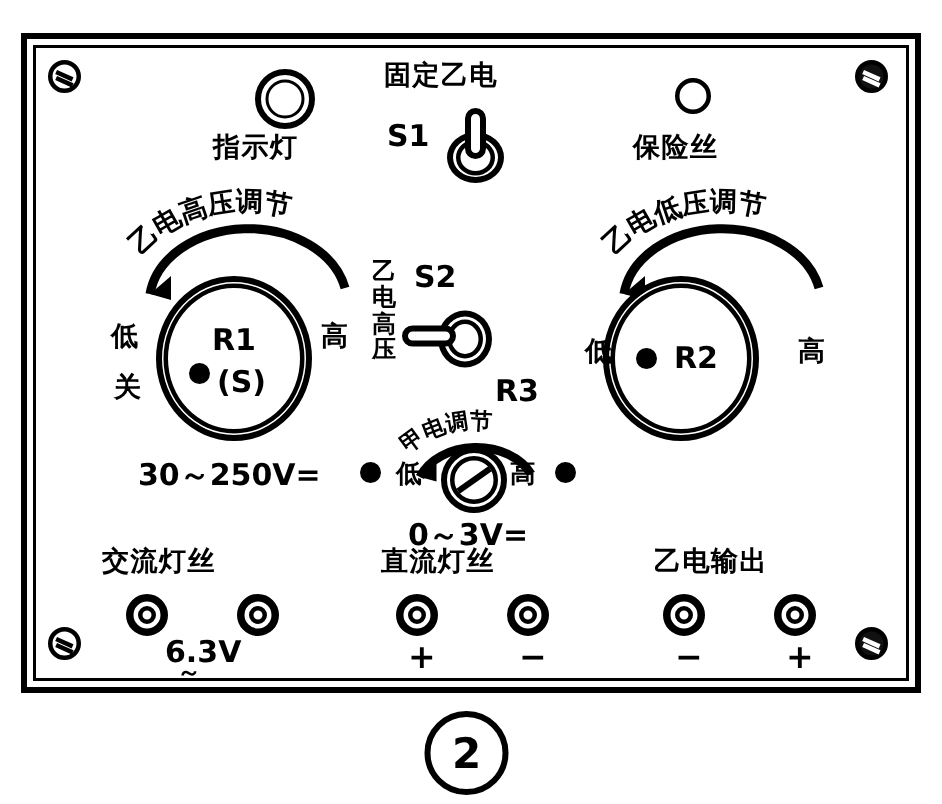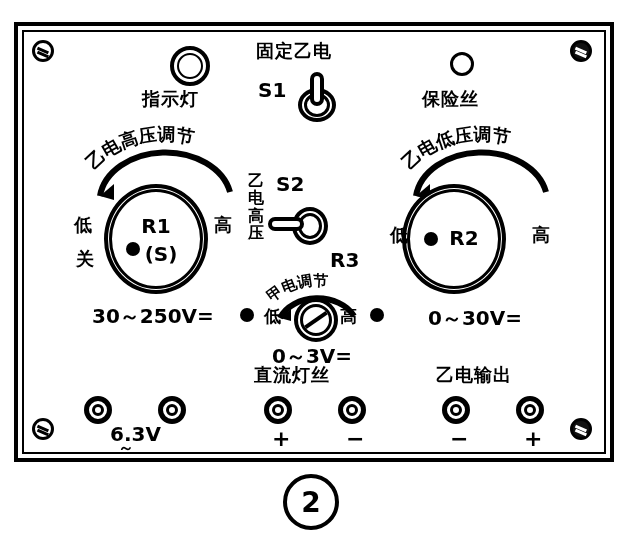--- a/index.html
+++ b/index.html
@@ -234,22 +234,22 @@
     </svg>
   </div>
   <div class="knob" style="left:384px;top:158px;width:104px;height:110px;">
     <div class="outer"></div>
     <div class="ring"></div>
     <div class="pointer" style="left:22px;top:48px;"></div>
     <div class="ktext sz20" style="top:42px;left:20px;width:84px;text-align:center;">R2</div>
   </div>
   <div class="lbl cn sz18" style="left:372px;top:200px;">低</div>
   <div class="lbl cn sz18" style="left:514px;top:200px;">高</div>
-  <div class="lbl sz20" style="left:410px;top:282px;">0～30V=</div>
-
+
+  <div class="lbl cn sz18" style="left:50px;top:340px;">交流灯丝</div>
   <div class="jack" style="left:66px;top:370px;">
     <div class="hole"></div>
   </div>
   <div class="jack" style="left:140px;top:370px;">
     <div class="hole"></div>
   </div>
   <div class="lbl sz20" style="left:92px;top:398px;">6.3V</div>
   <div class="lbl sz16" style="left:100px;top:414px;">～</div>
 
   <div class="lbl cn sz18" style="left:236px;top:340px;">直流灯丝</div>

